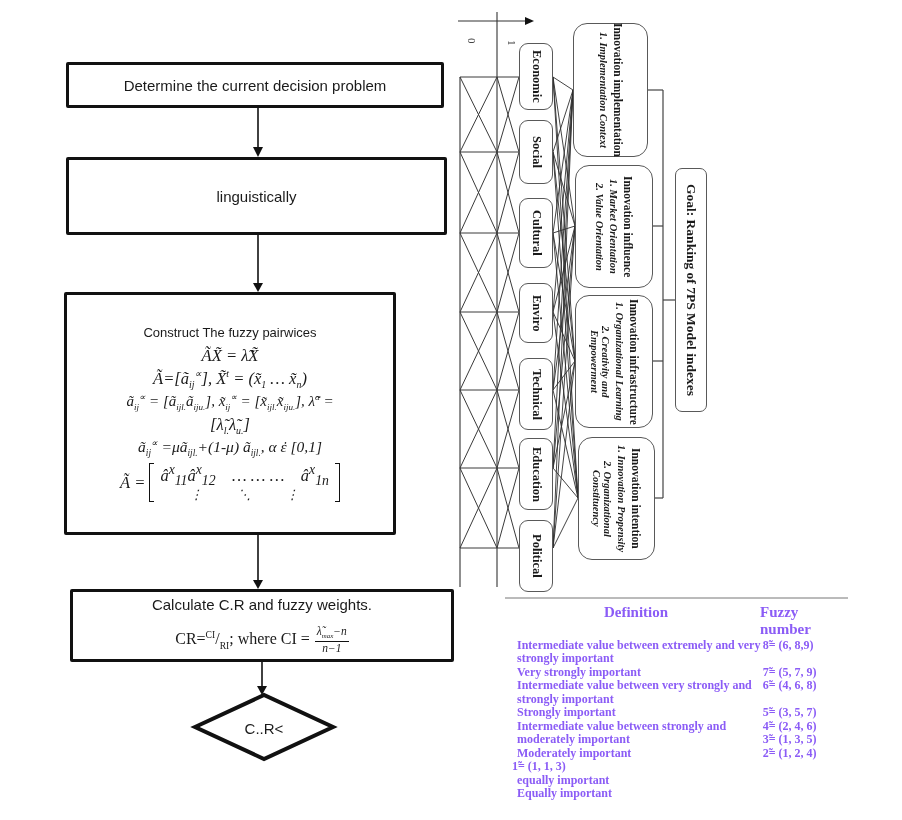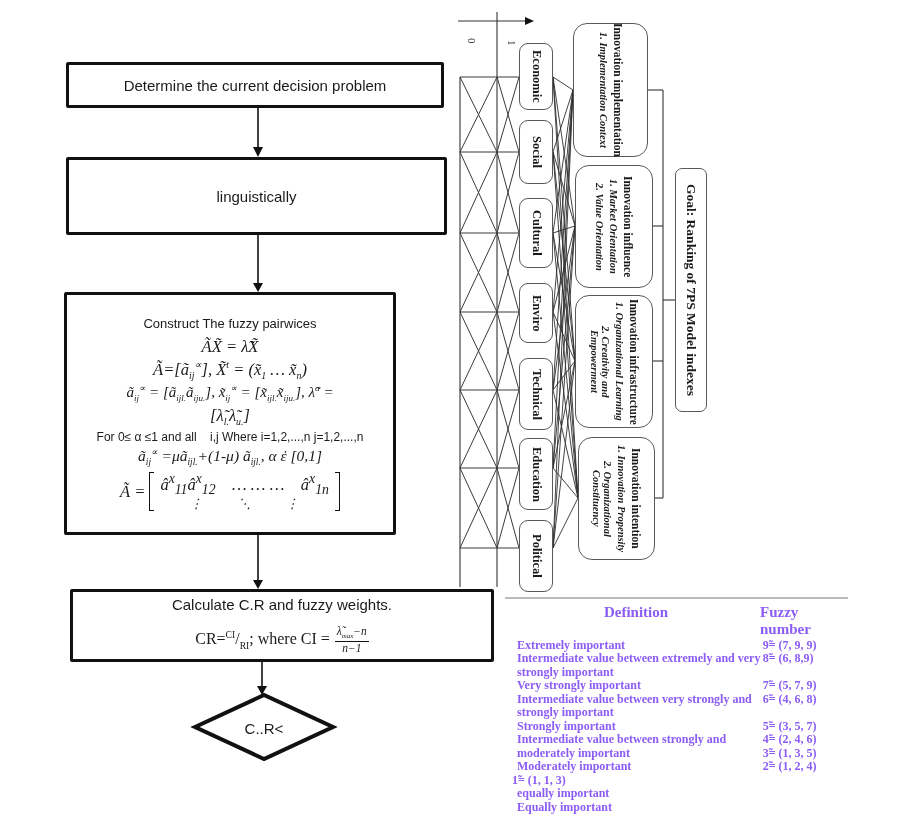--- a/index.html
+++ b/index.html
@@ -171,34 +171,33 @@
   <div class="fbox" style="left:66px;top:157px;width:381px;height:78px;">
     <div class="fline2">linguistically</div>
   </div>
 
   <div class="fbox mathbox" style="left:64px;top:292px;width:332px;height:243px;">
     <div class="mtitle">Construct The fuzzy pairwices</div>
     <div class="mline">ÃX̃ = λ̃X̃</div>
     <div class="mline">Ã=[ã<sub>ij</sub><sup>∝</sup>], X̃<sup>t</sup> = (x̃<sub>1</sub> … x̃<sub>n</sub>)</div>
     <div class="mline" style="font-size:15px;">ã<sub>ij</sub><sup>∝</sup> = [ã<sub>ijl.</sub>ã<sub>iju.</sub>], x̃<sub>ij</sub><sup>∝</sup> = [x̃<sub>ijl.</sub>x̃<sub>iju.</sub>], λ̃<sup>α</sup> =</div>
     <div class="mline">[λ̃<sub>l.</sub>λ̃<sub>u.</sub>]</div>
-    <div class="mcond">For 0≤ α ≤1 and all&nbsp;&nbsp;&nbsp;&nbsp;i,j Where i=1,2,...,n j=1,2,...,n</div>
     <div class="mline" style="font-size:15.5px;">ã<sub>ij</sub><sup>∝</sup> =μã<sub>ijl.</sub>+(1-μ) ã<sub>ijl.</sub>, α ἐ [0,1]</div>
     <div class="mtx">
       <span class="mtx-lhs">Ã =</span>
       <span class="mbrk l"></span>
       <span class="mtx-body">
         <div>â<sup>x</sup><sub>11</sub>â<sup>x</sup><sub>12</sub>&nbsp;&nbsp;&nbsp;&nbsp;… … …&nbsp;&nbsp;&nbsp;&nbsp;â<sup>x</sup><sub>1n</sub></div>
         <div class="mtx-row2">⋮&nbsp;&nbsp;&nbsp;&nbsp;&nbsp;&nbsp;&nbsp;&nbsp;⋱&nbsp;&nbsp;&nbsp;&nbsp;&nbsp;&nbsp;&nbsp;&nbsp;⋮</div>
       </span>
       <span class="mbrk r"></span>
     </div>
   </div>
 
-  <div class="fbox" style="left:70px;top:589px;width:424px;height:73px;gap:8px;">
+  <div class="fbox" style="left:70px;top:589px;width:384px;height:73px;gap:8px;">
     <div>Calculate C.R and fuzzy weights.</div>
     <div class="cr">
       <span>CR=<sup>CI</sup>/<sub>RI</sub>; where CI =</span>
       <span class="frac">
         <span class="num">λ̃<sub>max</sub>−n</span>
         <span>n−1</span>
       </span>
     </div>
   </div>
 
@@ -252,24 +251,20 @@
   <div class="goal" style="left:675px;top:168px;width:32px;height:244px;">
     <span class="vtx">Goal: Ranking of 7PS Model indexes</span>
   </div>
 
   <div class="tbl">
     <div class="thead">
       <div class="th-def">Definition</div>
       <div class="th-num">Fuzzy number</div>
     </div>
     <div class="trow">
-        <div class="td-def">Extremely important</div>
-        <div class="td-num">9̃= (7, 9, 9)</div>
-      </div>
-    <div class="trow">
         <div class="td-def">Intermediate value between extremely and very</div>
         <div class="td-num">8̃= (6, 8,9)</div>
       </div>
     <div class="trow">
         <div class="td-def">strongly important</div>
         <div class="td-num"></div>
       </div>
     <div class="trow">
         <div class="td-def">Very strongly important</div>
         <div class="td-num">7̃= (5, 7, 9)</div>

